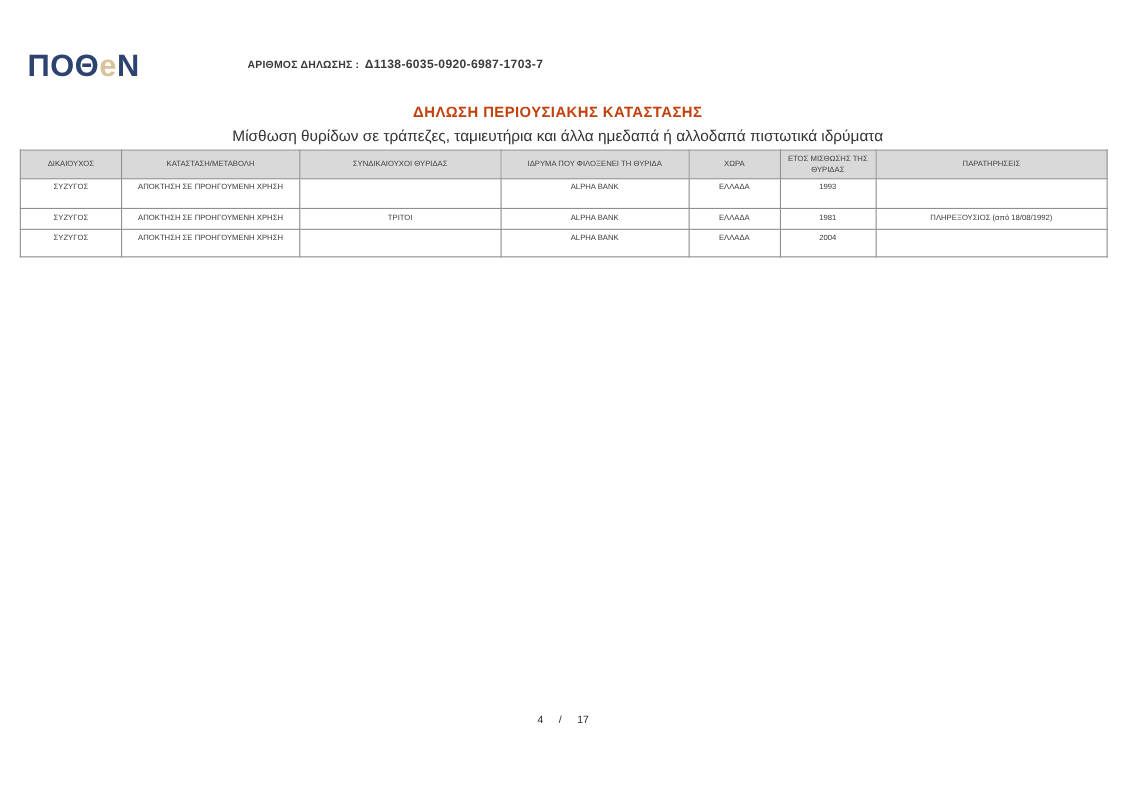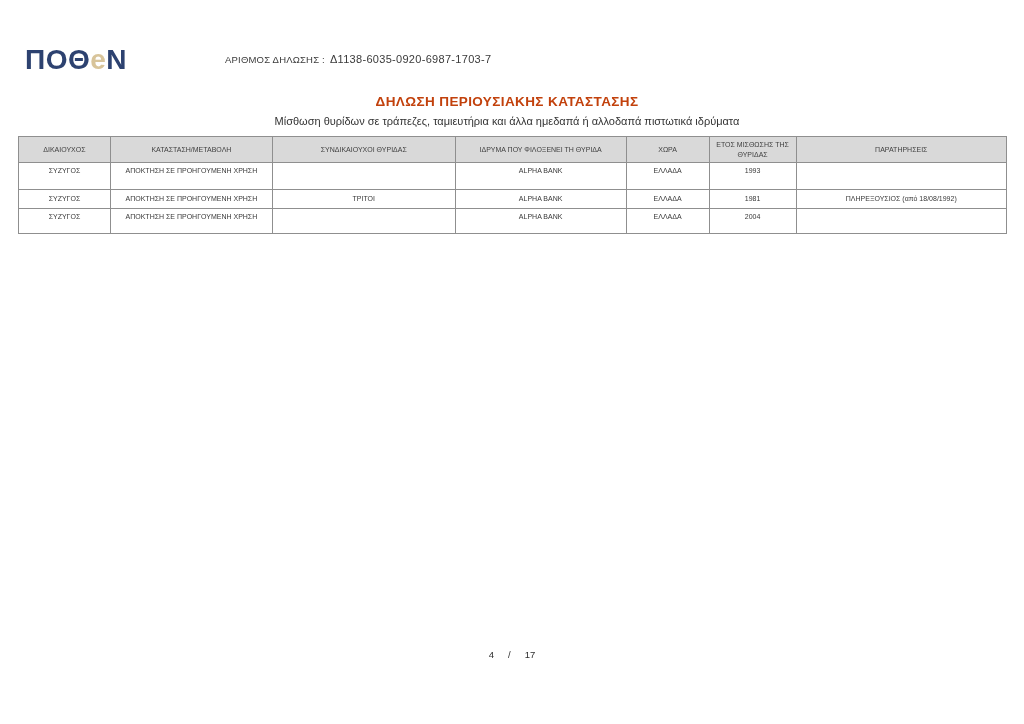--- a/index.html
+++ b/index.html
@@ -19,36 +19,36 @@
   .logo {
     position: absolute; left: 25px; top: 46px;
     font-size: 28px; font-weight: bold;
     letter-spacing: 0.5px;
     color: #2d4270;
     line-height: 1;
   }
   .logo .logo-accent { color: #d8c49a; }
   .decl-line {
     position: absolute; left: 225px; top: 53px;
-    font-size: 9.5px; font-weight: normal; color: #3a3a3a;
+    font-size: 9.5px; font-weight: bold; color: #3a3a3a;
     letter-spacing: 0.2px;
     display: flex; align-items: baseline; gap: 5px;
   }
   .decl-line .decl-number { font-size: 11px; letter-spacing: 0.3px; }
   
   .doc-title {
     position: absolute; left: 0; top: 94px; width: 1014px;
     text-align: center;
     font-size: 13.5px; font-weight: bold; color: #c2410c;
     letter-spacing: 0.4px;
   }
   .doc-subtitle {
     position: absolute; left: 0; top: 115px; width: 1014px;
     text-align: center;
-    font-size: 11px; color: #333333;
+    font-size: 14px; color: #333333;
   }
   
   table.data-table {
     position: absolute; left: 18px; top: 136px;
     width: 989px;
     border-collapse: collapse;
     table-layout: fixed;
   }
   .data-table th, .data-table td {
     border: 1px solid #8f8f8f;

